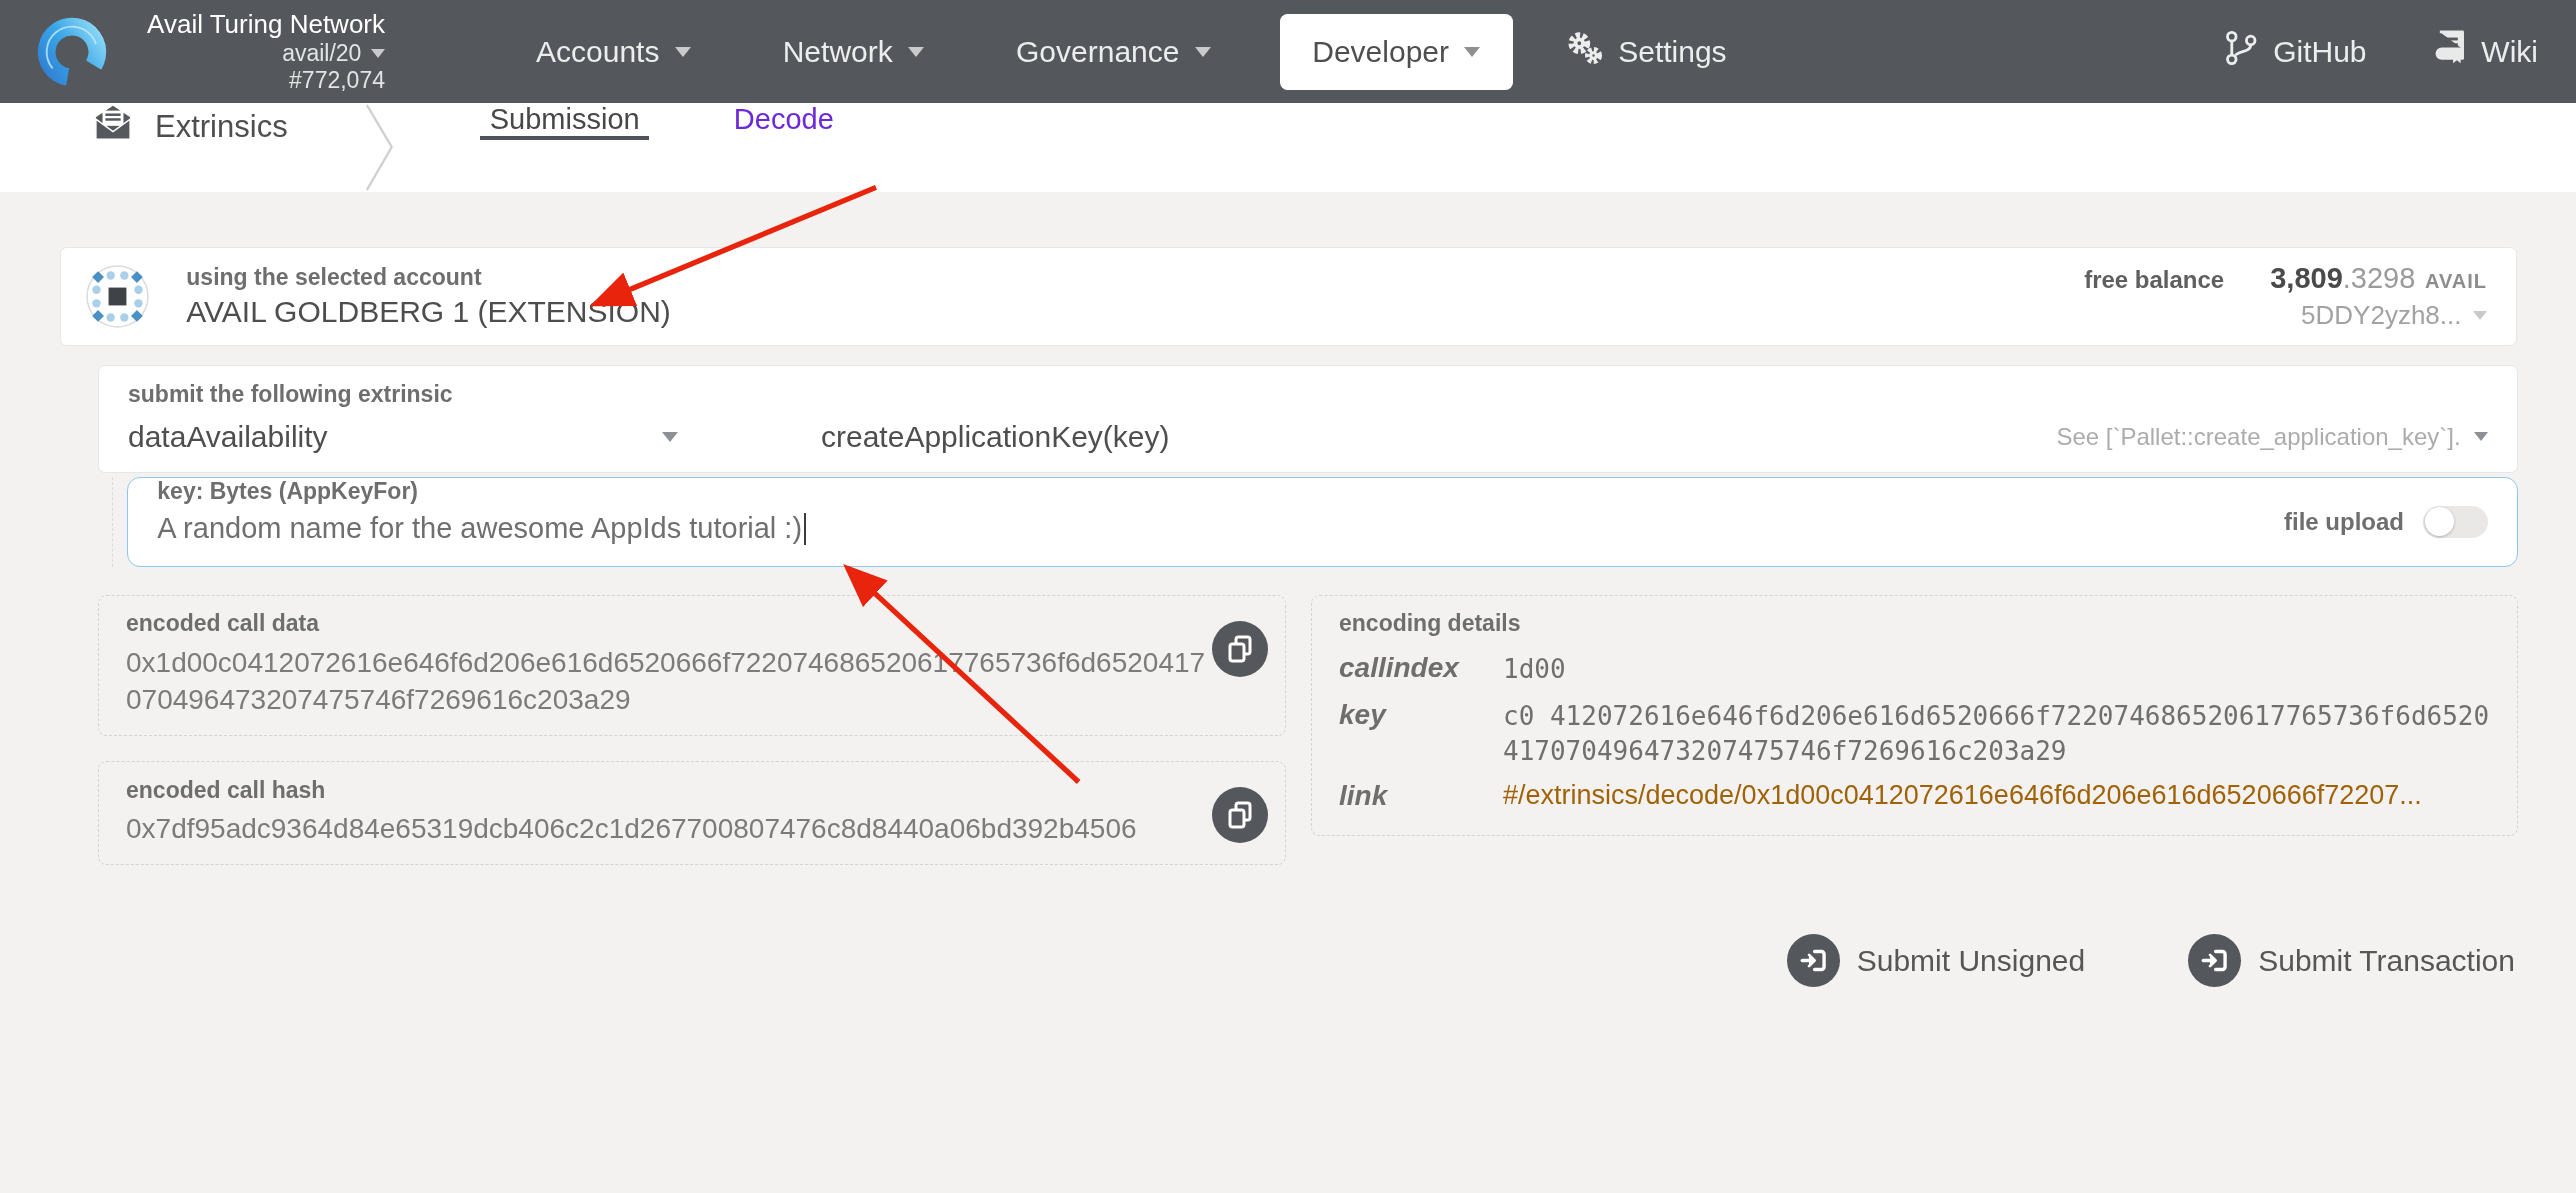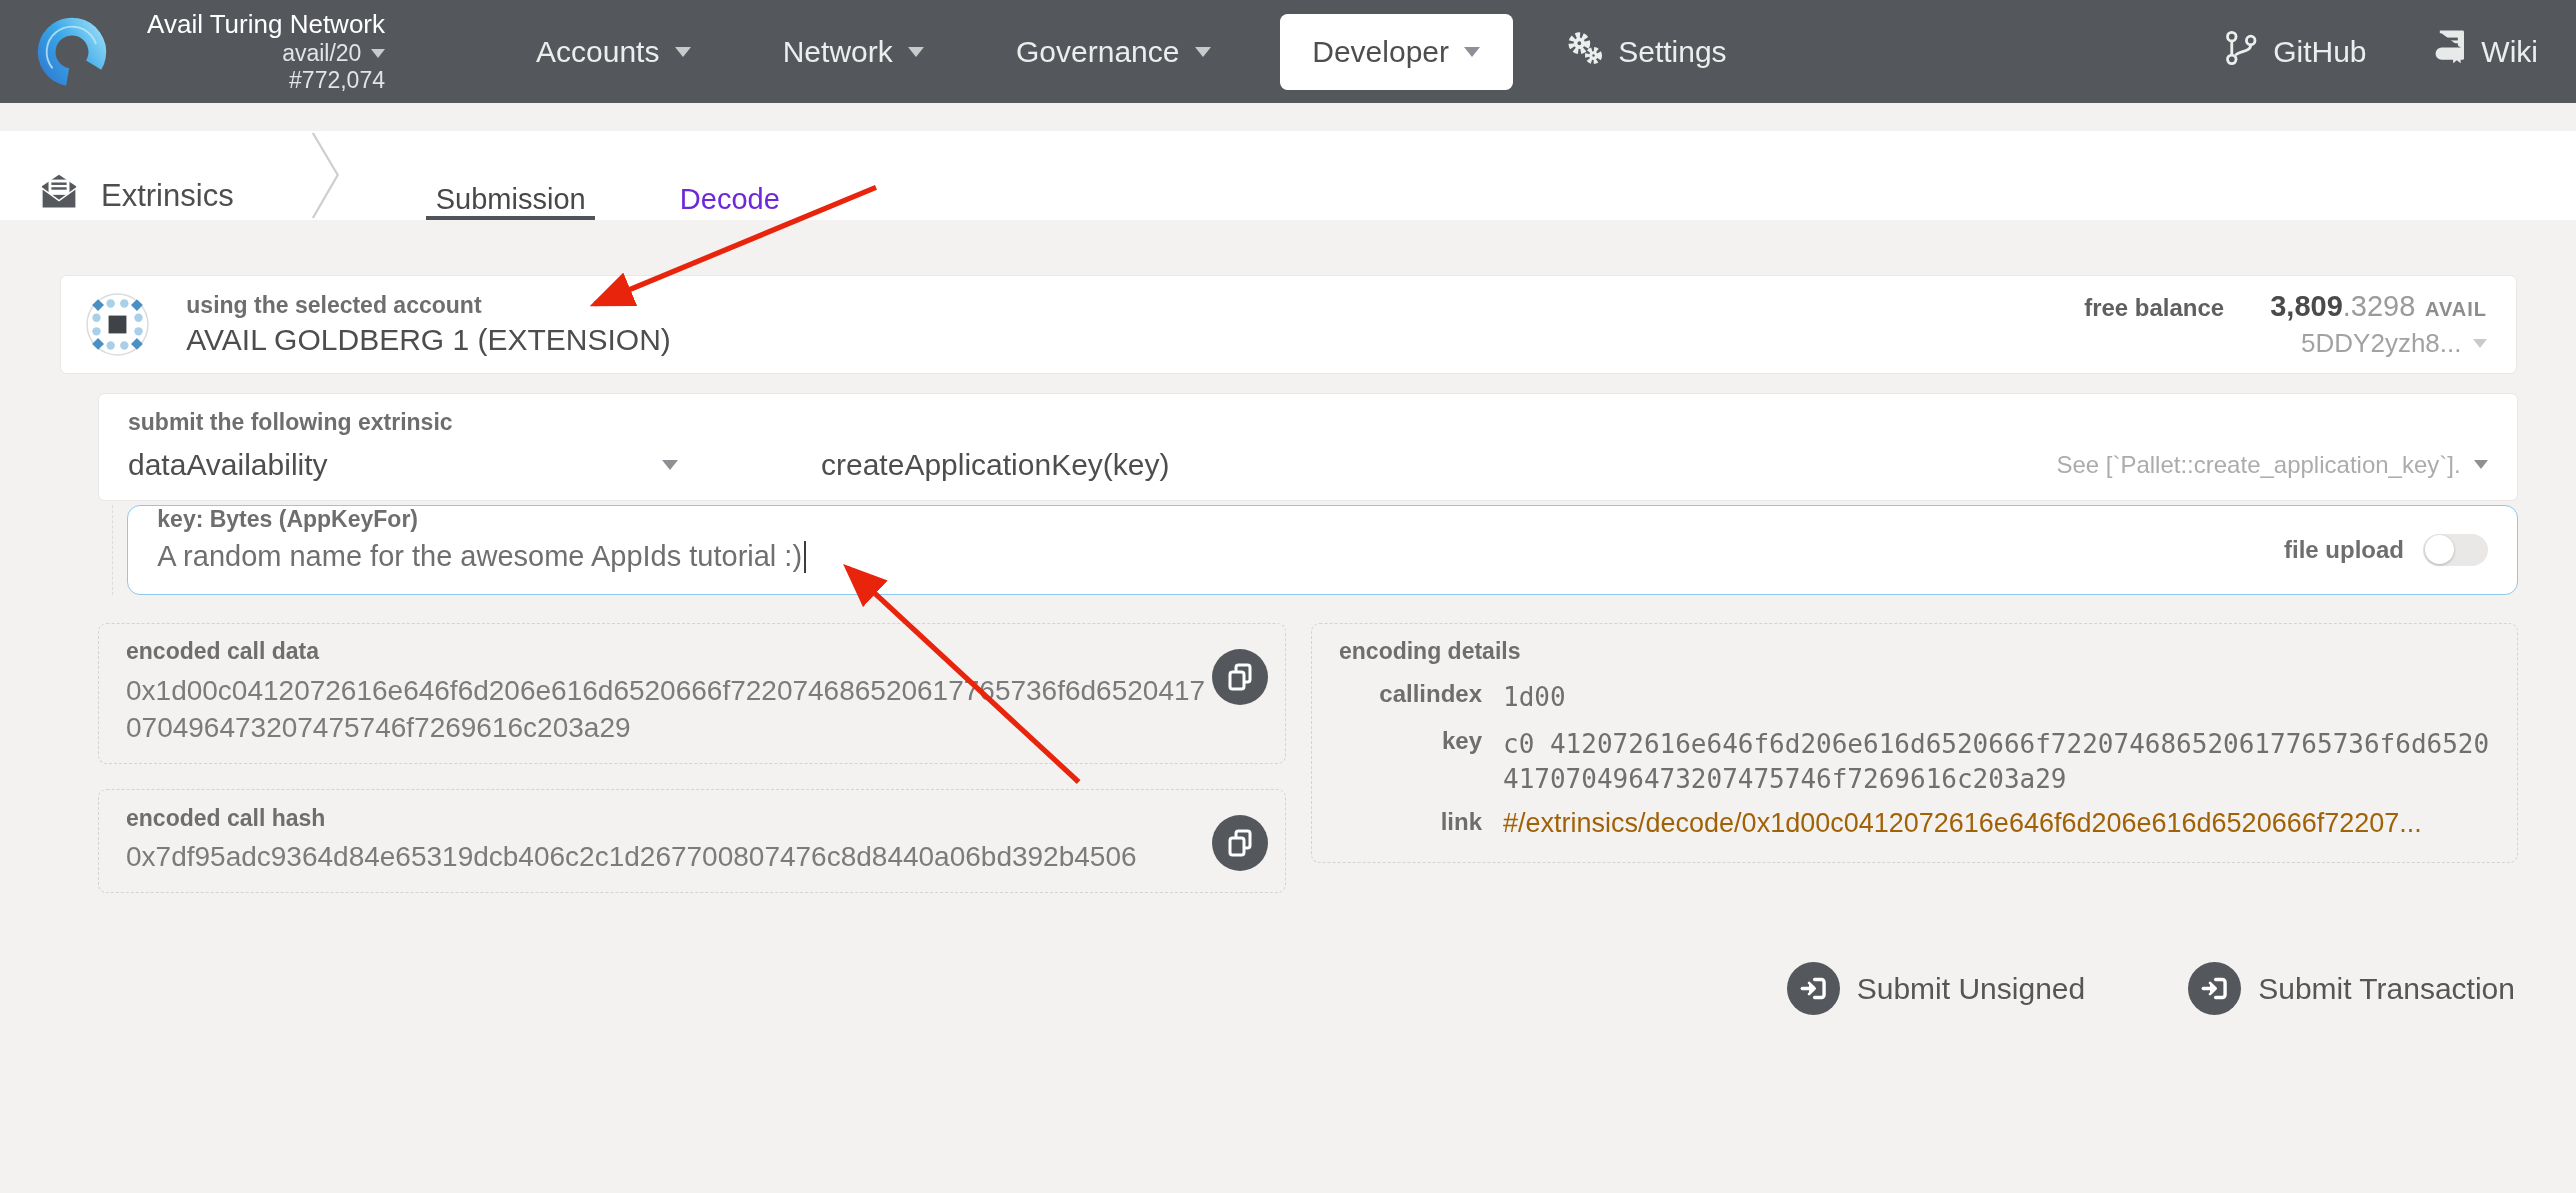--- a/index.html
+++ b/index.html
@@ -29,21 +29,21 @@
   .nav-item { display:flex; align-items:center; gap:15.3px; font-size:30px; color:#eceded;
               padding:0 46px; height:103px; cursor:pointer; }
   .nav-item.active { background:#fff; color:#4e4e4e; height:76px; border-radius:7.6px;
                      margin:0 23px; padding:0 32.5px; }
   .settings-item { display:flex; align-items:center; gap:13.4px; font-size:30px; color:#eceded;
                    padding:0 29px; cursor:pointer; }
   .hspacer { flex:1; }
   .ext-link { display:flex; align-items:center; gap:15.3px; font-size:30px; color:#eceded;
               margin-left:67px; cursor:pointer; }
   
-  .subheader { height:89px; background:#fff; display:flex; align-items:flex-end; padding-left:38px;margin-top:28px; }
+  .subheader { height:89px; background:#fff; display:flex; align-items:flex-start; padding-left:92px; }
   .section-head { display:flex; align-items:center; gap:21px; font-size:31px; color:#4e4e4e; }
   .chevron-divider { margin-left:76px; align-self:stretch; }
   .tabs { display:flex; margin-left:84px; gap:75px; }
   .tab { display:flex; align-items:center; font-size:29px; color:#6d28d9;
          border-bottom:4.8px solid transparent; padding:0 9.6px; cursor:pointer; }
   .tab.active { color:#484848; border-bottom-color:#4f545a; }
   
   .main { padding-top:55px; position:relative; }
   .card { background:#fff; border:1px solid #e8e7e6; border-radius:6.7px; }
   .account-card { margin-left:60px; width:2457px; height:99px; display:flex; align-items:center;
@@ -81,22 +81,22 @@
   .boxes-row { display:flex; margin:28px 58px 0 98px; gap:25px; align-items:flex-start; }
   .left-col { width:1188px; display:flex; flex-direction:column; gap:25px; }
   .dashed-box { border:1.9px dashed #d4d3d1; border-radius:8.6px; padding:14.3px 25px 17px 27px; position:relative; }
   .hex-value { margin-top:6.7px; font-size:28px; color:#7b7b7b; line-height:1.33; word-break:break-all;
                padding-right:44px; }
   .copy-btn { position:absolute; right:17px; top:25px; width:56px; height:56px; border-radius:50%;
               background:#54585c; display:flex; align-items:center; justify-content:center; cursor:pointer; }
   .encoding-box { flex:1; }
   .enc-table { margin-top:9.6px; border-collapse:collapse; width:100%; }
   .enc-table td { vertical-align:top; padding:5.7px 0; }
-  .enc-label { width:164px; text-align:right; font-size:24px; font-weight:bold; color:#6e6e6e;
-               padding-right:21px !important; white-space:nowrap; }
+  .enc-label { width:164px; text-align:left; font-size:28px; font-weight:bold; color:#6e6e6e;
+               padding-right:21px !important; white-space:nowrap;font-style:italic; }
   .enc-value { font-family:"DejaVu Sans Mono", monospace; font-size:26px; color:#6f6f6f;
                word-break:break-all; line-height:1.35; }
   .enc-link { font-family:"Liberation Sans", sans-serif; font-size:27px; color:#a16207;
               word-break:break-all; cursor:pointer; text-decoration:none; }
   .actions-row { display:flex; justify-content:flex-end; align-items:center; gap:103px;
                  margin:69px 61px 0 0; }
   .submit-btn { display:flex; align-items:center; gap:17px; cursor:pointer; }
   .icon-circle { width:53px; height:53px; border-radius:50%; background:#54585c;
                  display:flex; align-items:center; justify-content:center; flex:0 0 auto; }
   .submit-label { font-size:30px; color:#565656; }

